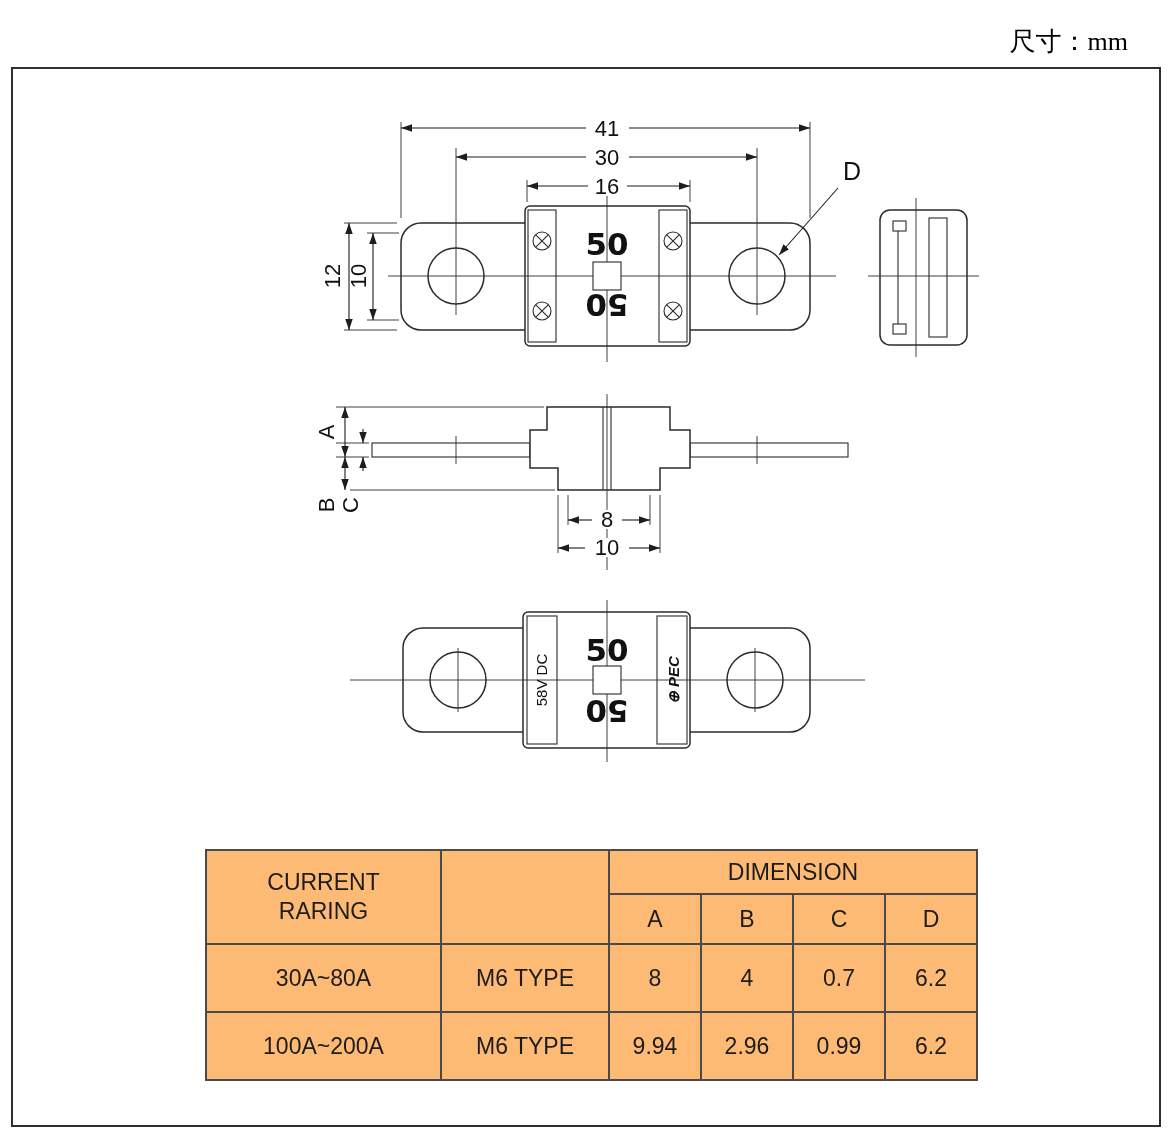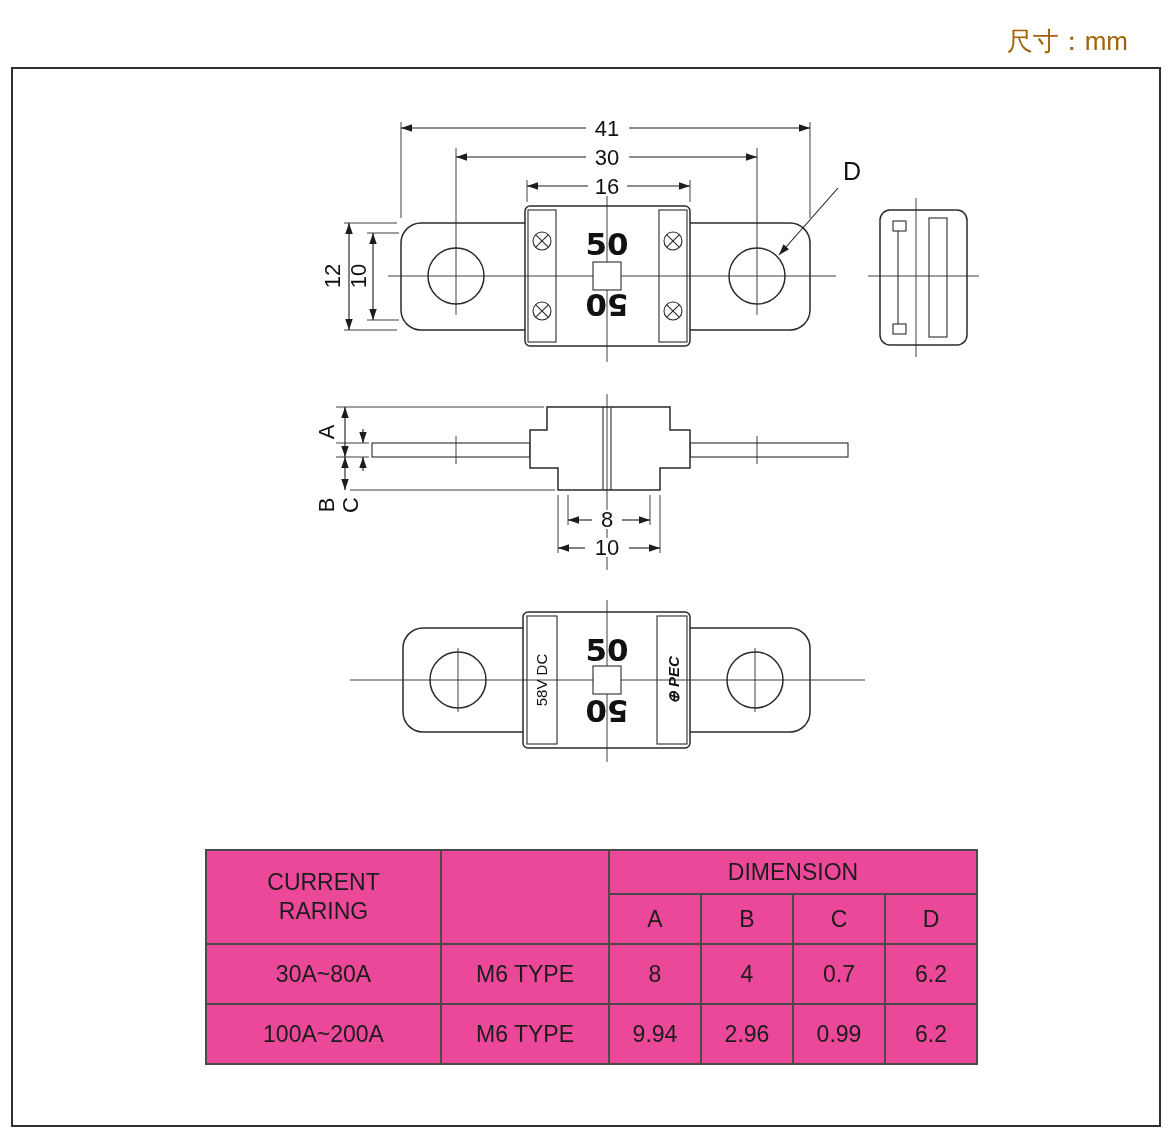--- a/index.html
+++ b/index.html
@@ -1,41 +1,41 @@
 <!DOCTYPE html>
 <html><head>
 <meta charset="utf-8">
 <style>
   html,body{margin:0;padding:0;background:#fff;}
   body{width:1173px;height:1138px;position:relative;font-family:"Liberation Sans",sans-serif;color:#1c1c1c;}
-  .units{position:absolute;top:24px;right:45px;font-size:26px;font-family:Liberation Sans, sans-serif;color:#a16207;}
+  .units{position:absolute;top:24px;right:45px;font-size:26px;font-family:Liberation Serif, serif;color:#000000;}
   .frame{position:absolute;left:11px;top:67px;width:1146px;height:1056px;border:2px solid #2f2f2f;background:#fff;}
   svg.drawing{position:absolute;left:0;top:0;}
 
   
   .obj{stroke:#2b2b2b;stroke-width:1.5;fill:#fff;}
   .obj2{stroke:#2b2b2b;stroke-width:1.1;fill:#fff;}
   .cl{stroke:#2b2b2b;stroke-width:0.9;fill:none;}
   .dimline{stroke:#1d1d1d;stroke-width:1.1;fill:none;}
   .extline{stroke:#2b2b2b;stroke-width:0.9;fill:none;}
   .dimtext{font-family:"Liberation Sans",sans-serif;font-size:22px;fill:#111;text-anchor:middle;}
   .bigdim{font-size:25px;}
   .mask{fill:#fff;stroke:none;}
   .fusetext{font-family:"DejaVu Sans",sans-serif;font-weight:bold;font-size:31px;fill:#111;text-anchor:middle;}
   .sidetext{font-family:"Liberation Sans",sans-serif;font-size:15px;fill:#111;text-anchor:middle;}
   .brandtext{font-family:"Liberation Sans",sans-serif;font-size:15px;font-style:italic;font-weight:bold;fill:#111;text-anchor:middle;}
 
   
   .table-wrap{position:absolute;left:205px;top:849px;}
-  table.dim-table{border-collapse:collapse;table-layout:fixed;background:#ec4899;}
+  table.dim-table{border-collapse:collapse;table-layout:fixed;background:#fdba74;}
   .dim-table th,.dim-table td{border:2px solid #4a4a4a;text-align:center;vertical-align:middle;
     font-size:23px;font-weight:400;color:#1c1c1c;padding:0 4px;}
   .dim-table th{font-weight:400;}
   .c-rating{white-space:pre-line;line-height:1.25;}
-  tr.hrow1{height:44px;} tr.hrow2{height:50px;} tr.drow{height:60px;}
+  tr.hrow1{height:44px;} tr.hrow2{height:50px;} tr.drow{height:68px;}
 </style>
 </head>
 <body>
 
 <div class="units">尺寸：mm</div>
 <div class="frame"></div>
 
 <svg class="drawing" width="1173" height="840" viewBox="0 0 1173 840" xmlns="http://www.w3.org/2000/svg">
   <defs>
     <marker id="arr" viewBox="0 0 10 10" refX="10" refY="5" markerWidth="10" markerHeight="10" orient="auto-start-reverse">

